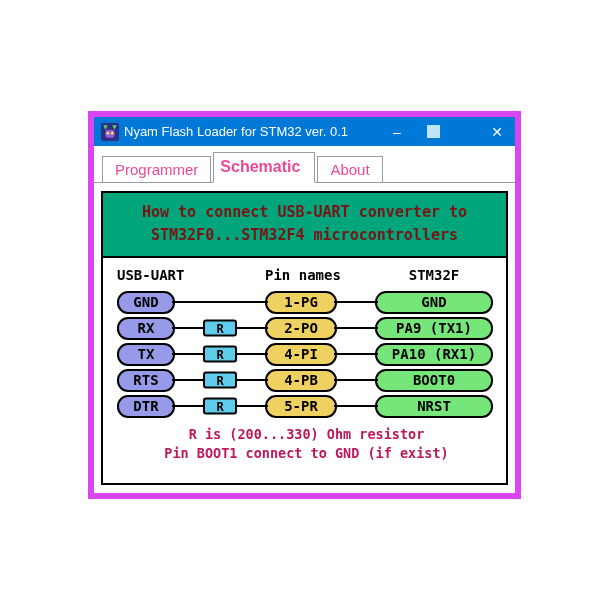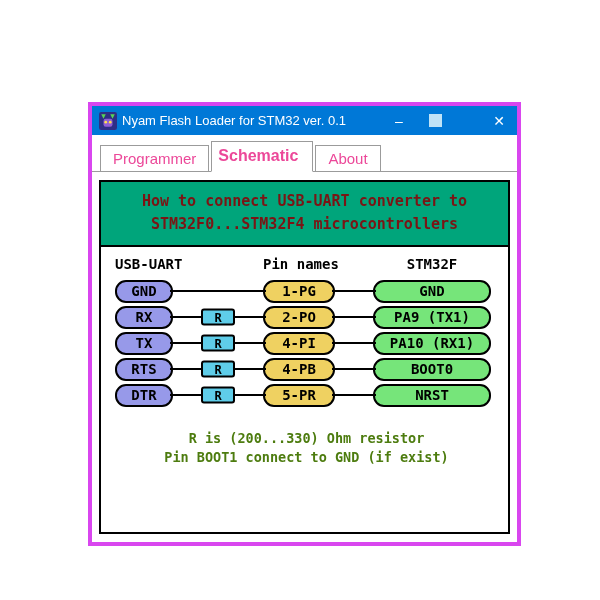--- a/index.html
+++ b/index.html
@@ -1,21 +1,21 @@
 <!DOCTYPE html>
 <html style="--titlebar: #0078d7; --header-bg: #00a57b; --header-text: #7a1515; --left-box: #9799e9; --pin-box: #efd161; --right-box: #76e57a; --resistor-box: #5fcde9;"><head>
 <meta charset="utf-8">
 <style>
   * { margin:0; padding:0; box-sizing:border-box; }
   html,body { width:600px; height:600px; background:#ffffff; font-family:"Liberation Sans",sans-serif; }
   body { position:relative; overflow:hidden; }
 
   .window {
-    position:absolute; left:88px; top:102px; width:433px; height:444px;
-    background:#ffffff; border:4px solid #d946ef;
+    position:absolute; left:88px; top:111px; width:433px; height:388px;
+    background:#ffffff; border:6px solid #d946ef;
     display:flex; flex-direction:column;
   }
 
   
   .titlebar {
     height:29px; background:var(--titlebar,#0078d7); color:#fff;
     display:flex; align-items:center; flex:0 0 auto;
   }
   .app-icon { width:18px; height:18px; margin:0 5px 0 7px; flex:0 0 auto; }
   .title-text { font-size:13px; flex:1; white-space:nowrap; overflow:hidden; }
@@ -77,21 +77,21 @@
     margin-top:-1px; background:#000;
   }
   .rbox {
     position:absolute; left:50%; top:50%; transform:translate(-50%,-50%);
     width:34px; height:17px; background:var(--resistor-box,#5fcde9);
     border:2px solid #000; border-radius:3px;
     display:flex; align-items:center; justify-content:center;
     font-size:12px; color:#000; z-index:2;
   }
 
-  .notes { text-align:center; margin-top:22px; font-size:13.5px; line-height:1.45; color:#4d7c0f; white-space:nowrap; }
+  .notes { text-align:center; margin-top:7px; font-size:13.5px; line-height:1.45; color:#be185d; white-space:nowrap; }
 
   
   .statusbar {
     flex:0 0 auto; height:27px; border-top:1px solid #8a8a8a;
     display:flex; align-items:center; padding-left:8px;
     font-size:14px; font-weight:bold; color:#000; background:#fff;
   }
 </style>
 </head>
 <body>

